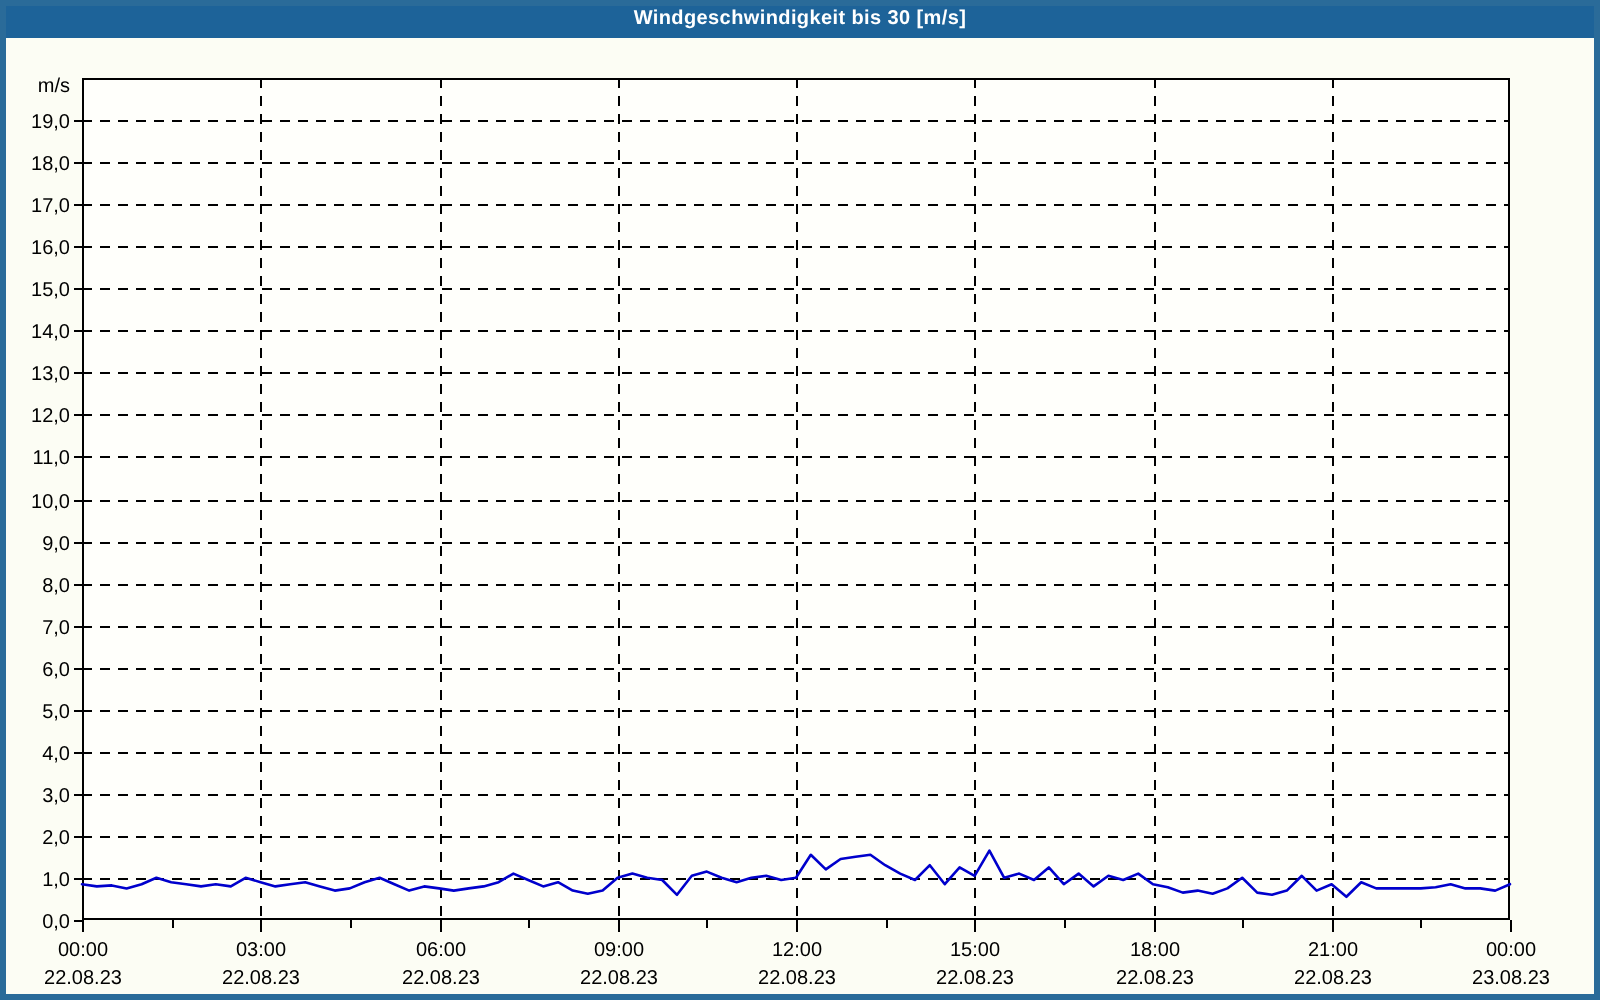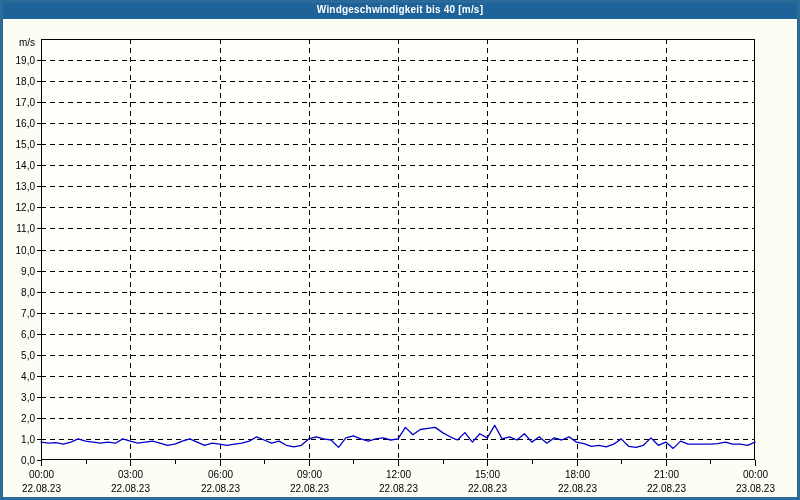--- a/index.html
+++ b/index.html
@@ -10,21 +10,21 @@
             display:flex;align-items:center;justify-content:center;}
   .titlebar span{color:#ffffff;font-size:10px;font-weight:bold;letter-spacing:0.2px;}
   #chart-svg{position:absolute;top:19px;left:0;display:block;}
   text{font-family:"Liberation Sans",sans-serif;}
 </style>
 </head>
 <body>
 
 <div class="window">
   <div class="titlebar">
-    <span>Windgeschwindigkeit bis 40 [m/s]</span>
+    <span>Windgeschwindigkeit bis 30 [m/s]</span>
   </div>
   <svg id="chart-svg" width="800" height="481" viewBox="0 0 800 481">
       <rect x="41" y="20" width="714" height="421" fill="#fffffb"></rect>
       <g>
         <line shape-rendering="crispEdges" stroke="#000000" stroke-width="1" x1="37" x2="41" y1="441.5" y2="441.5"></line>
         <text x="35" y="445" text-anchor="end" font-size="10" fill="#000000">0,0</text>
         <line shape-rendering="crispEdges" stroke="#000000" stroke-width="1" x1="41" x2="755" y1="420.5" y2="420.5" stroke-dasharray="5 4"></line>
         <line shape-rendering="crispEdges" stroke="#000000" stroke-width="1" x1="37" x2="41" y1="420.5" y2="420.5"></line>
         <text x="35" y="424" text-anchor="end" font-size="10" fill="#000000">1,0</text>
         <line shape-rendering="crispEdges" stroke="#000000" stroke-width="1" x1="41" x2="755" y1="399.5" y2="399.5" stroke-dasharray="5 4"></line>

